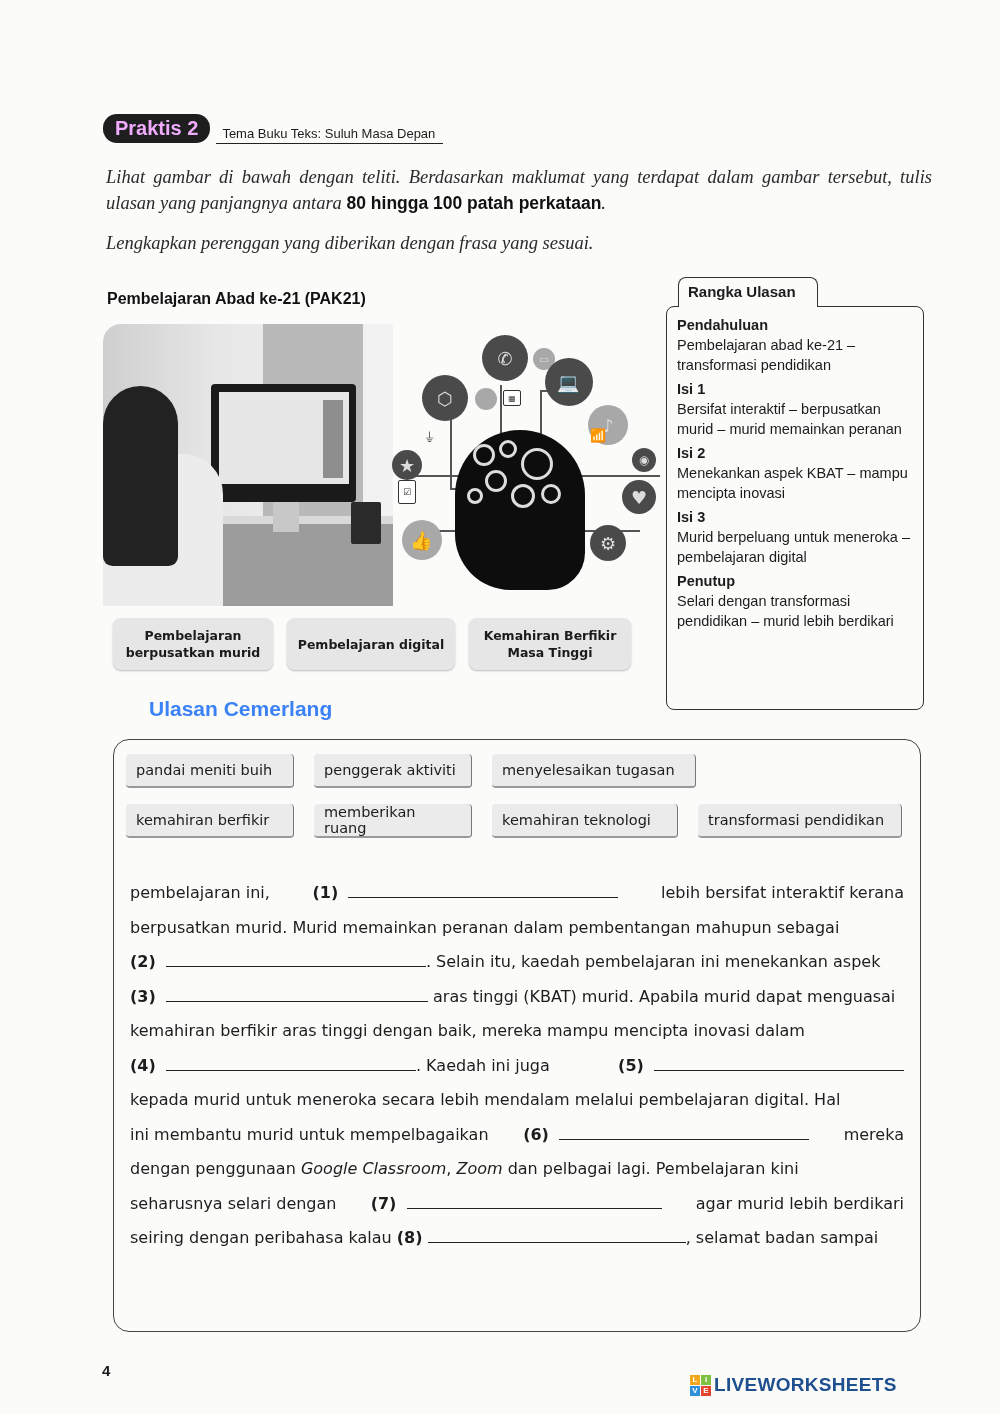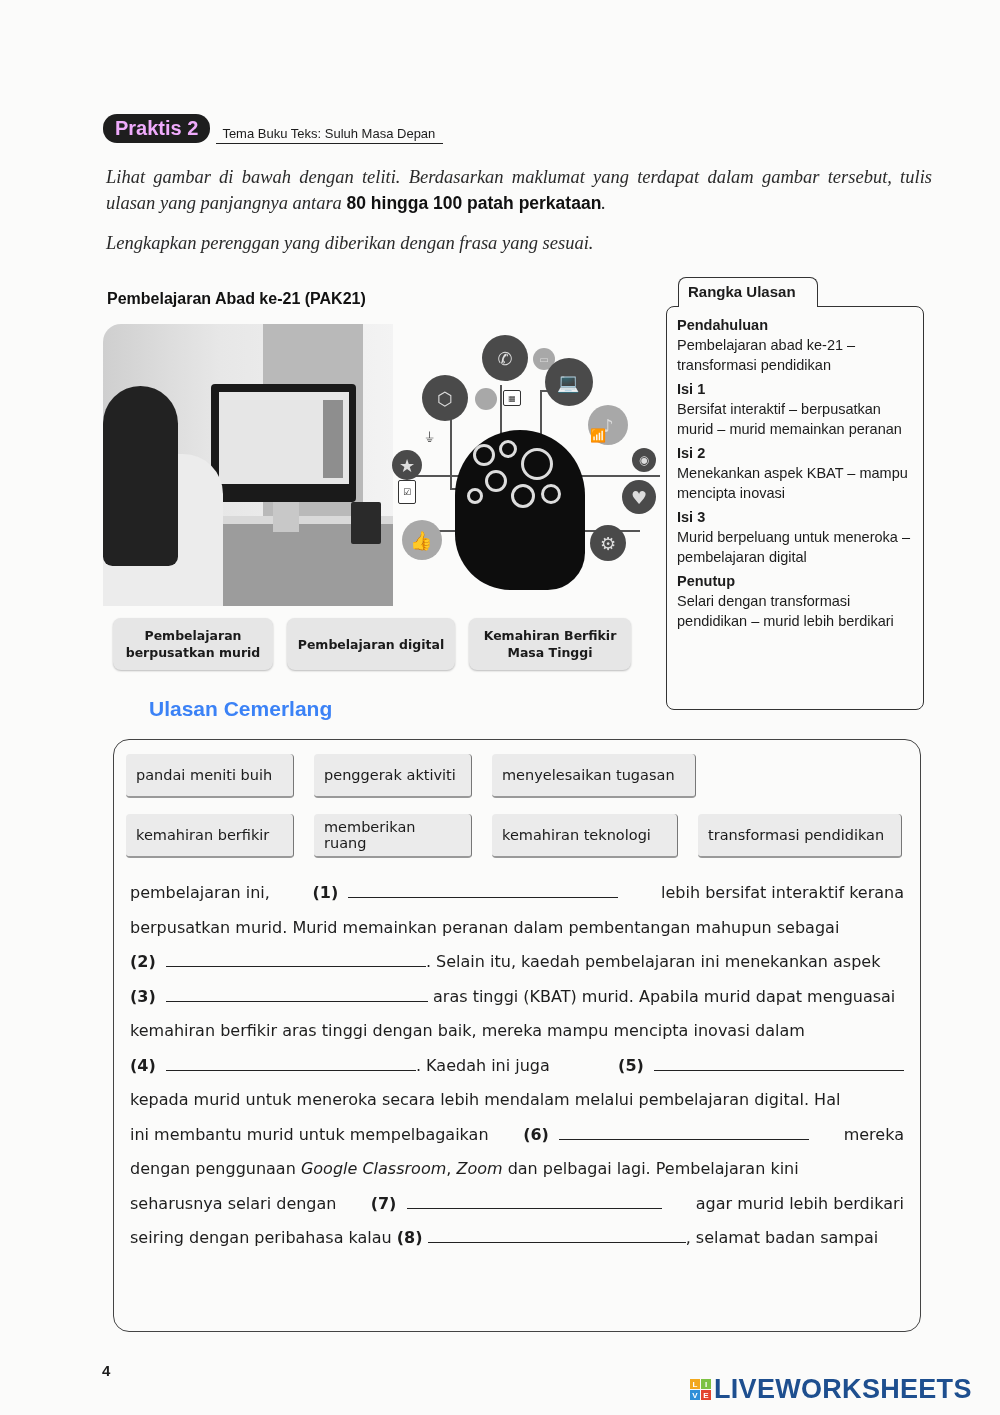--- a/index.html
+++ b/index.html
@@ -44,34 +44,34 @@
   .rangka-tab { position: absolute; left: 678px; top: 277px; width: 140px; height: 30px; border: 1.5px solid #333; border-bottom: none; border-radius: 8px 8px 0 0; background: #fbfbfa; font-family: "Liberation Sans", sans-serif; font-weight: bold; font-size: 15px; padding: 5px 0 0 9px; z-index: 2; }
   .rangka-box { position: absolute; left: 666px; top: 306px; width: 258px; height: 404px; border: 1.5px solid #333; border-radius: 8px; background: #fbfbfa; padding: 8px 8px 0 10px; font-family: "Liberation Sans", sans-serif; font-size: 14.5px; line-height: 20px; }
   .rangka-box .sec-h { font-weight: bold; margin-top: 4px; }
   .rangka-box .sec-h:first-child { margin-top: 0; }
 
   .ulasan-title { position: absolute; left: 113px; top: 697px; font-family: "Liberation Sans", sans-serif; font-weight: bold; font-size: 21px; color: #3b82f6; margin-left: 36px; }
 
   .ans-box { position: absolute; left: 113px; top: 739px; width: 808px; height: 593px; border: 1.5px solid #444; border-radius: 16px; background: #fbfbfa; }
   .phrase-grid { position: absolute; left: 12px; top: 14px; width: 790px; }
   .phrase-row { display: flex; gap: 20px; margin-bottom: 16px; }
-  .phrase { background: #ebebeb; height: 44px; padding: 0 10px; display: flex; align-items: center; font-family: "DejaVu Sans", sans-serif; font-size: 14.5px; color: #1b1b1b; border-right: 1.5px solid #777; border-bottom: 2px solid #999; border-radius: 4px; }
+  .phrase { background: #ebebeb; height: 34px; padding: 0 10px; display: flex; align-items: center; font-family: "DejaVu Sans", sans-serif; font-size: 14.5px; color: #1b1b1b; border-right: 1.5px solid #777; border-bottom: 2px solid #999; border-radius: 4px; }
   .pr-a { width: 168px; } .pr-b { width: 158px; } .pr-c { width: 186px; } .pr-d { width: 204px; }
 
   .essay { position: absolute; left: 16px; top: 136px; width: 774px; font-family: "DejaVu Sans", sans-serif; font-size: 16px; line-height: 34.5px; color: #1d1d1d; text-align: justify; }
   .essay .row { display: flex; justify-content: space-between; align-items: baseline; white-space: nowrap; height: 34.5px; }
   .essay .num { font-weight: bold; }
   .blank { display: inline-block; border-bottom: 1.5px solid #222; height: 14px; }
   .essay i { font-style: italic; }
 
   .page-num { position: absolute; left: 102px; top: 1362px; font-family: "Liberation Sans", sans-serif; font-weight: bold; font-size: 15px; }
   .lw-logo { position: absolute; left: 690px; top: 1374px; display: flex; align-items: center; }
   .lw-grid { display: grid; grid-template-columns: 10px 10px; grid-template-rows: 10px 10px; gap: 1px; margin-right: 3px; }
   .lw-grid span { font-size: 8px; font-weight: bold; color: #fff; display: flex; align-items: center; justify-content: center; font-family: "Liberation Sans", sans-serif; }
-  .lw-text { font-family: "Liberation Sans", sans-serif; font-weight: bold; font-size: 27px; color: #1e4f8f; letter-spacing: 0.3px; }
+  .lw-text { font-family: "Liberation Sans", sans-serif; font-weight: bold; font-size: 19px; color: #1e4f8f; letter-spacing: 0.3px; }
 </style>
 </head>
 <body>
 
 <div class="header">
   <span class="praktis-badge">Praktis 2</span>
   <span class="tema">Tema Buku Teks: Suluh Masa Depan</span>
 </div>
 
 <p class="instr" id="instr1"><span>Lihat gambar di bawah dengan teliti. Berdasarkan maklumat yang terdapat dalam gambar tersebut, tulis ulasan yang panjangnya antara </span><b>80 hingga 100 patah perkataan</b><span>.</span></p>

